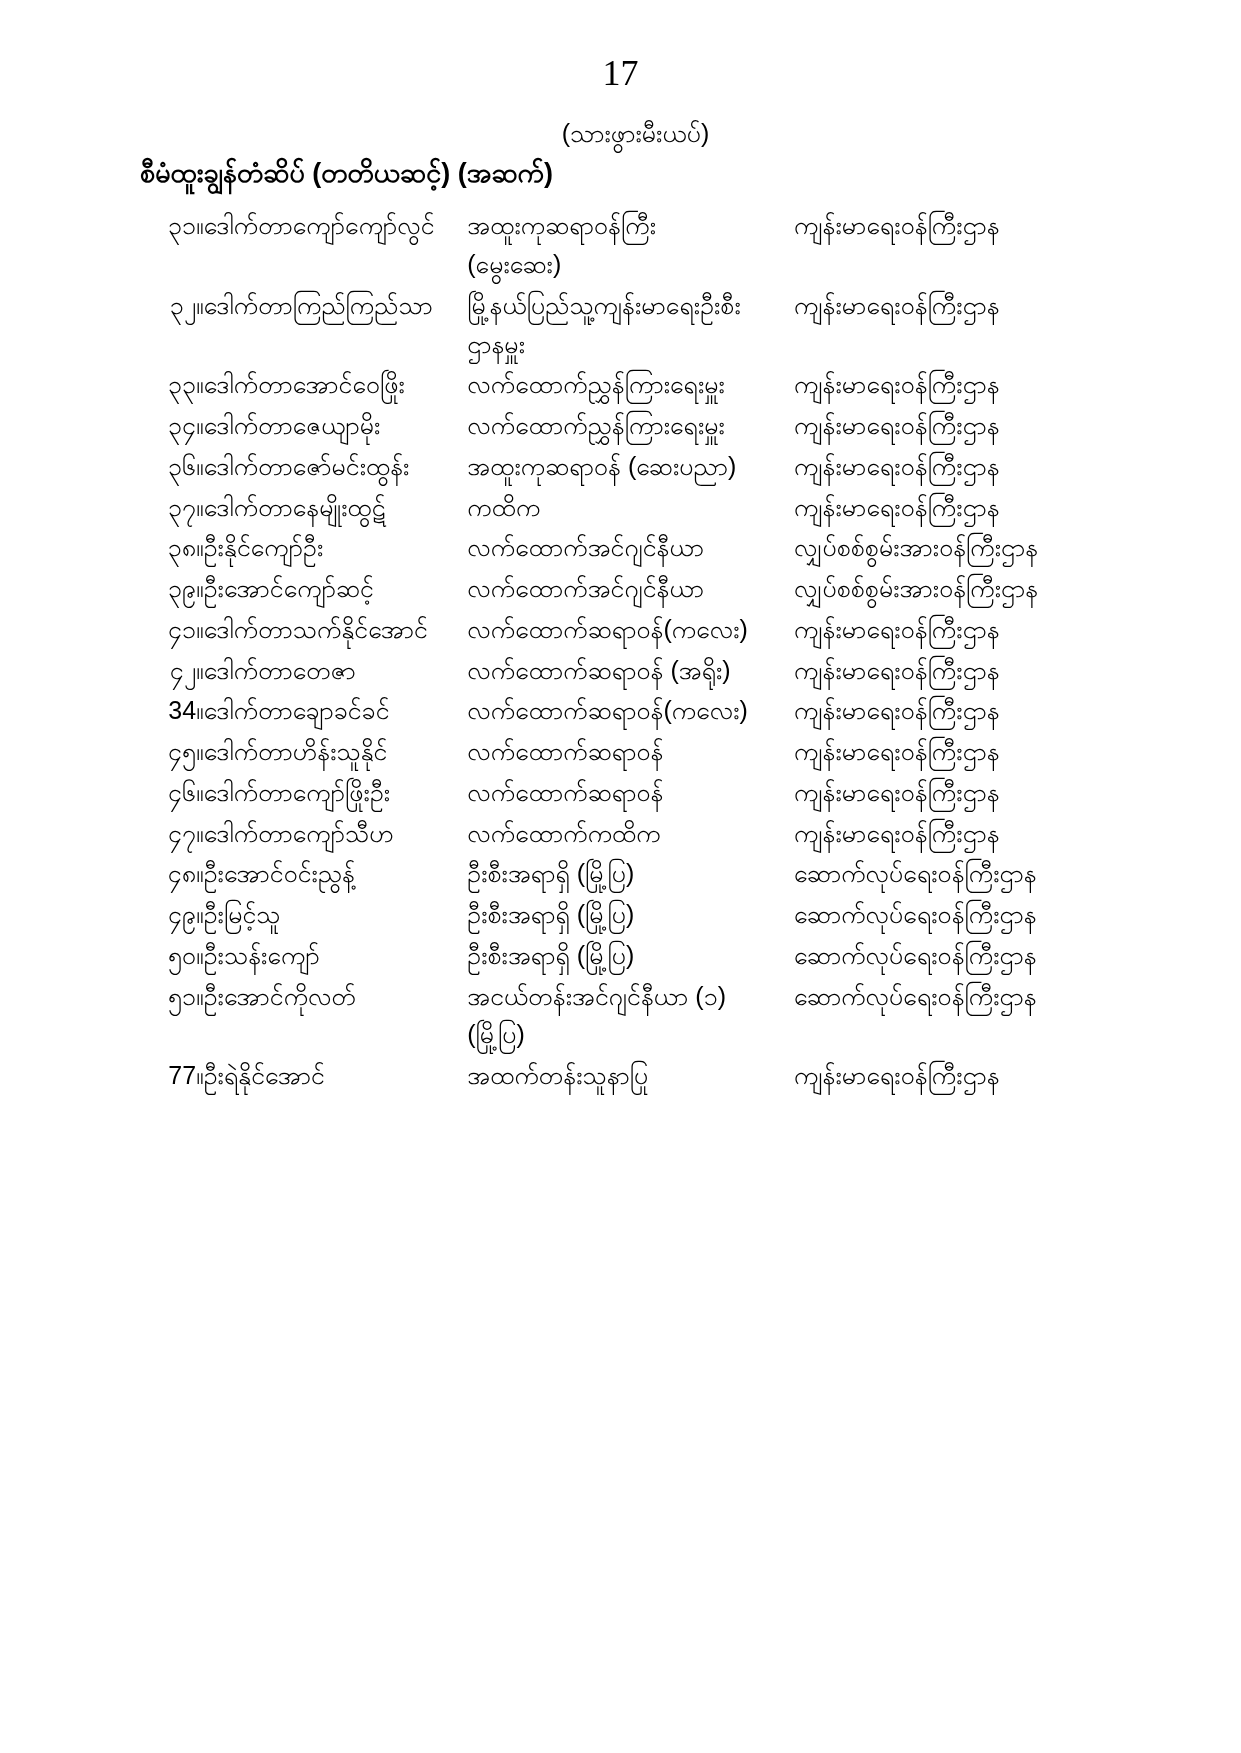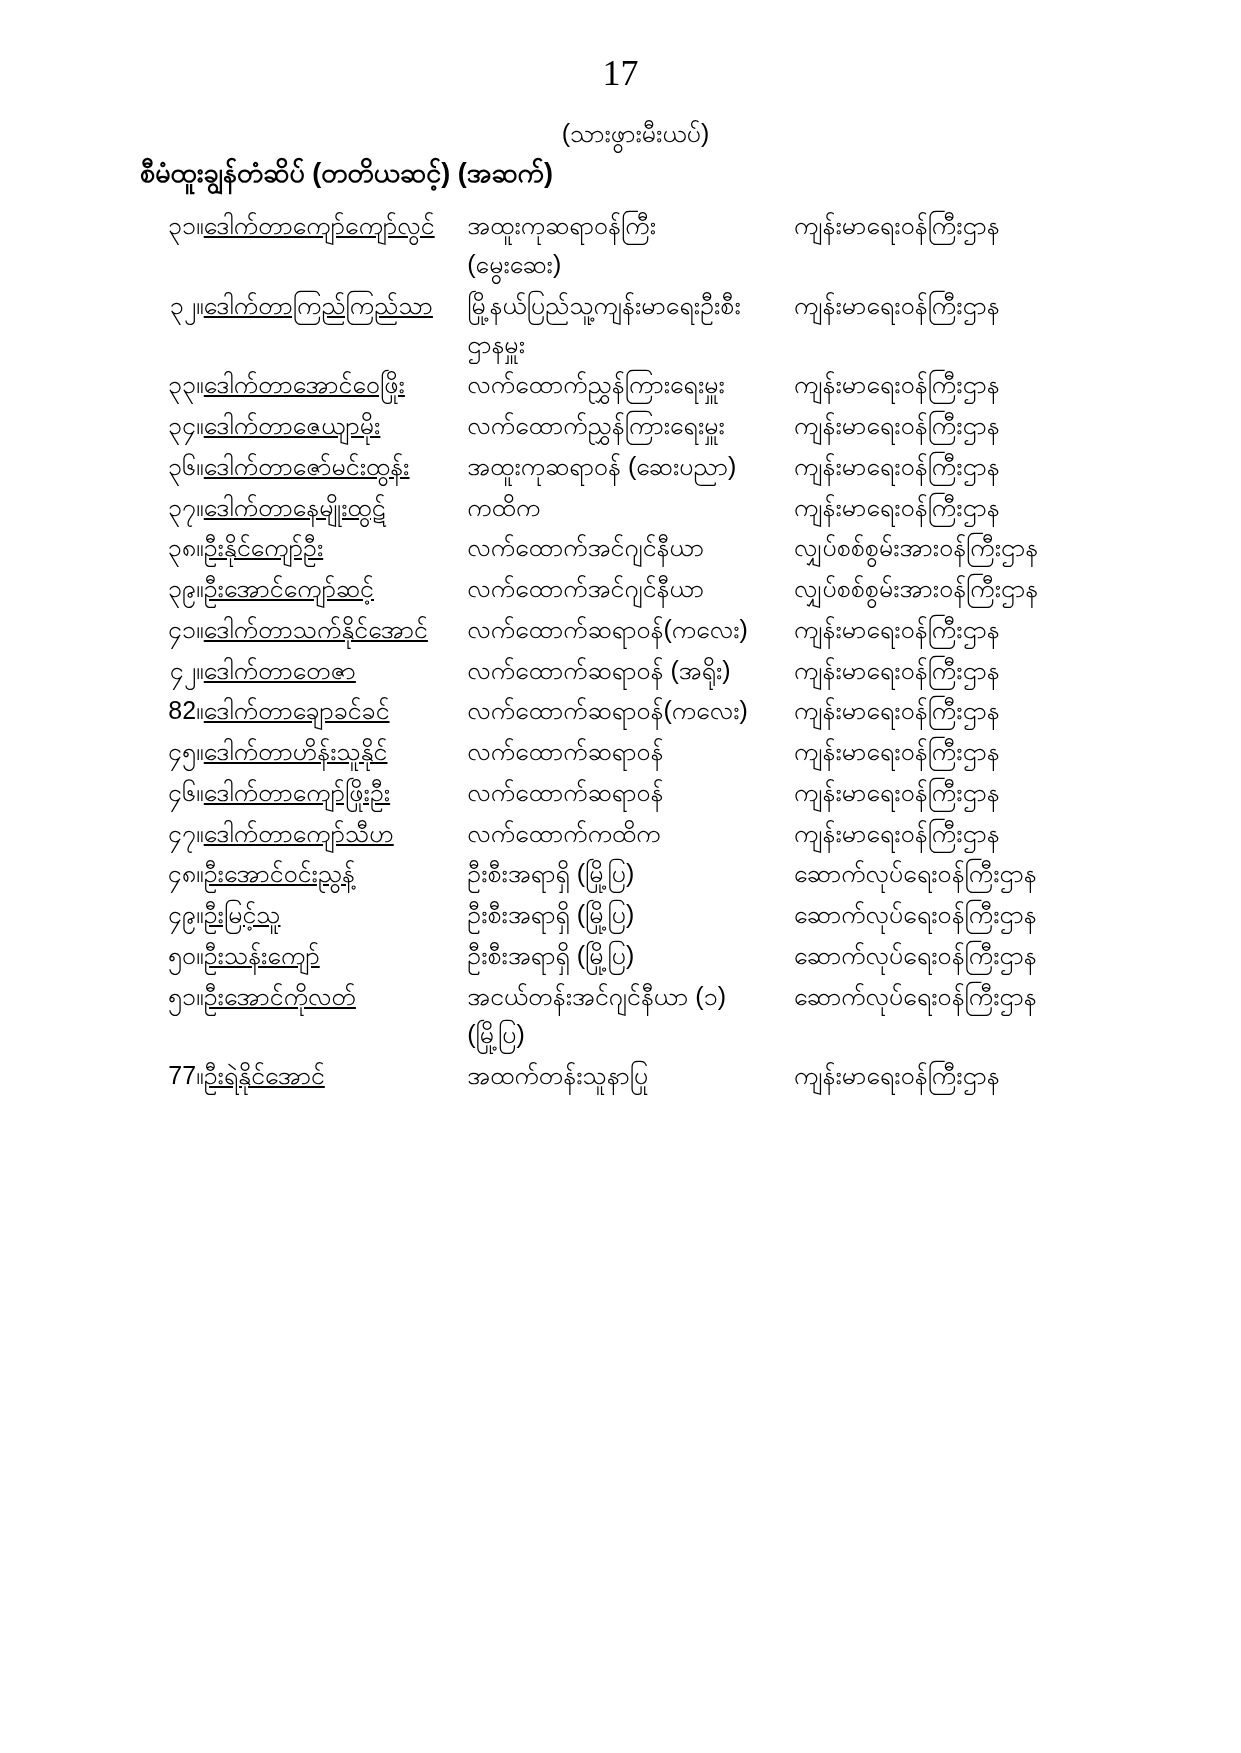--- a/index.html
+++ b/index.html
@@ -56,21 +56,20 @@
     white-space: normal;
   }
   td.col-num {
     width: 82px;
     text-align: right;
     padding-left: 2px;
   }
   td.col-name {
     width: 258px;
     padding-right: 6px;
-    text-decoration: underline;
   }
   td.col-position {
     width: 320px;
     padding-right: 10px;
   }
   td.col-ministry {
     width: 320px;
   }
   .cont-line {
     display: block;
@@ -149,21 +148,21 @@
         <td class="col-position">လက်ထောက်ဆရာဝန်(ကလေး)</td>
         <td class="col-ministry">ကျန်းမာရေးဝန်ကြီးဌာန</td>
       </tr>
       <tr>
         <td class="col-num">၄၂။</td>
         <td class="col-name">ဒေါက်တာတေဇာ</td>
         <td class="col-position">လက်ထောက်ဆရာဝန် (အရိုး)</td>
         <td class="col-ministry">ကျန်းမာရေးဝန်ကြီးဌာန</td>
       </tr>
       <tr>
-        <td class="col-num">82။</td>
+        <td class="col-num">34။</td>
         <td class="col-name">ဒေါက်တာချောခင်ခင်</td>
         <td class="col-position">လက်ထောက်ဆရာဝန်(ကလေး)</td>
         <td class="col-ministry">ကျန်းမာရေးဝန်ကြီးဌာန</td>
       </tr>
       <tr>
         <td class="col-num">၄၅။</td>
         <td class="col-name">ဒေါက်တာဟိန်းသူနိုင်</td>
         <td class="col-position">လက်ထောက်ဆရာဝန်</td>
         <td class="col-ministry">ကျန်းမာရေးဝန်ကြီးဌာန</td>
       </tr>

